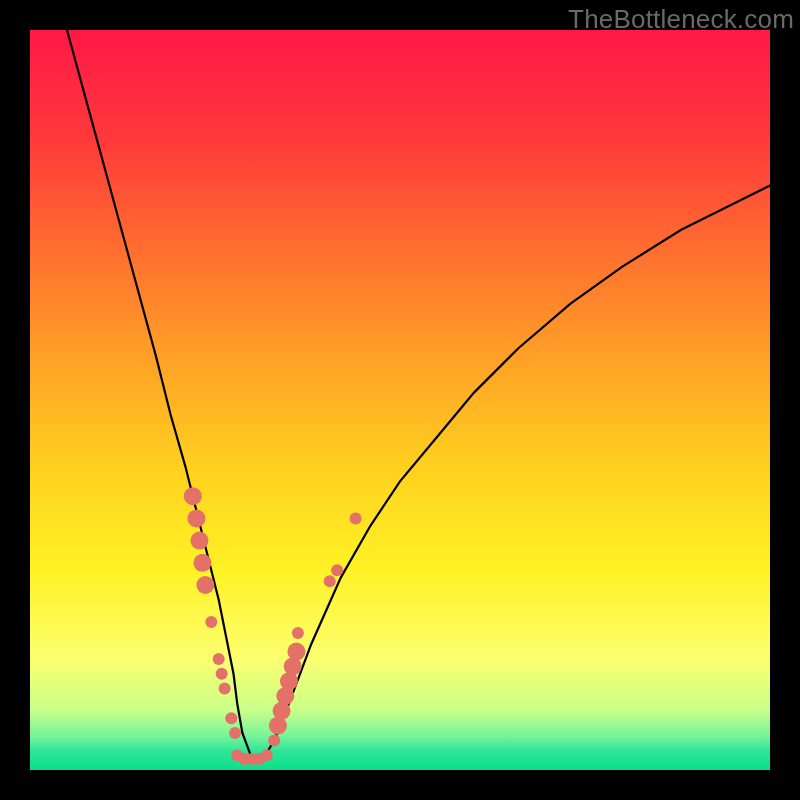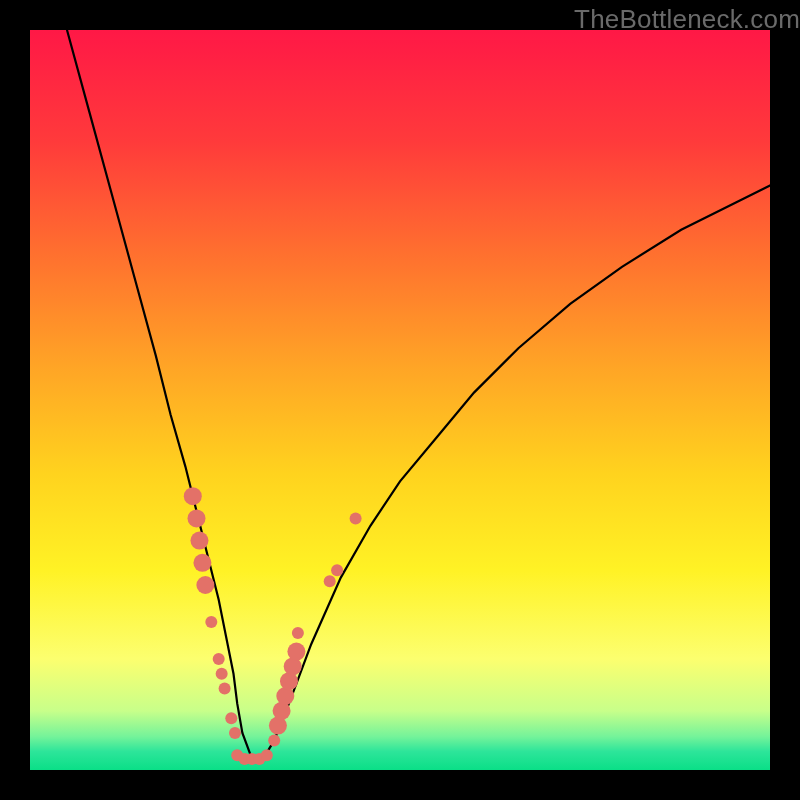--- a/index.html
+++ b/index.html
@@ -21,21 +21,21 @@
     position: absolute;
     left: 30px;
     top: 30px;
     width: 740px;
     height: 740px;
     
   }
   .watermark {
     position: absolute;
     top: 4px;
-    right: 0;
+    right: 6px;
     font-size: 26px;
     font-weight: 400;
     color: #6a6a6a;
     letter-spacing: 0.2px;
     margin-left: 28px;
   }
   svg.overlay {
     position: absolute;
     left: 30px;
     top: 30px;

